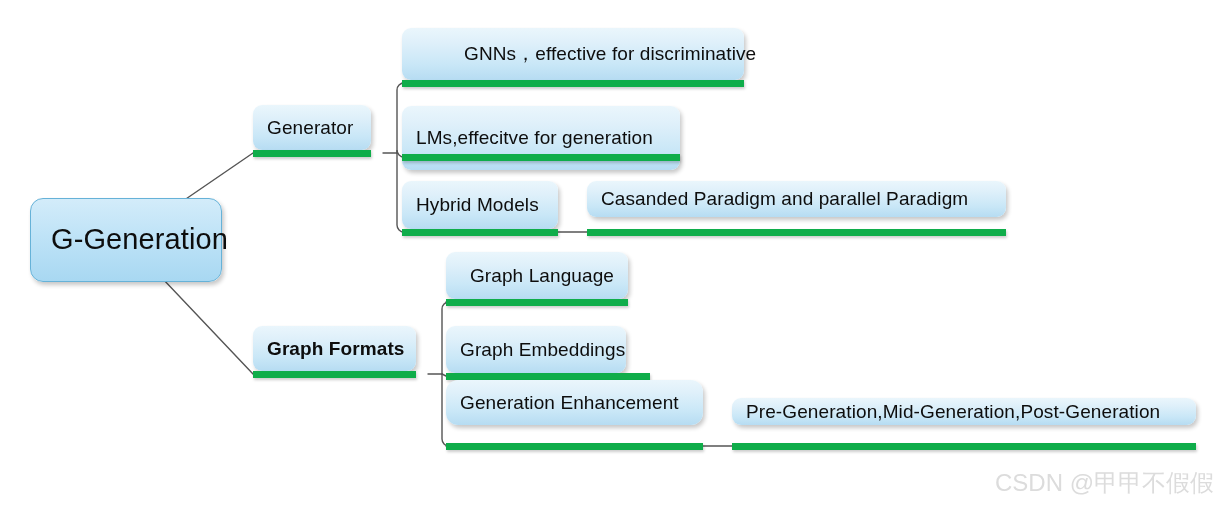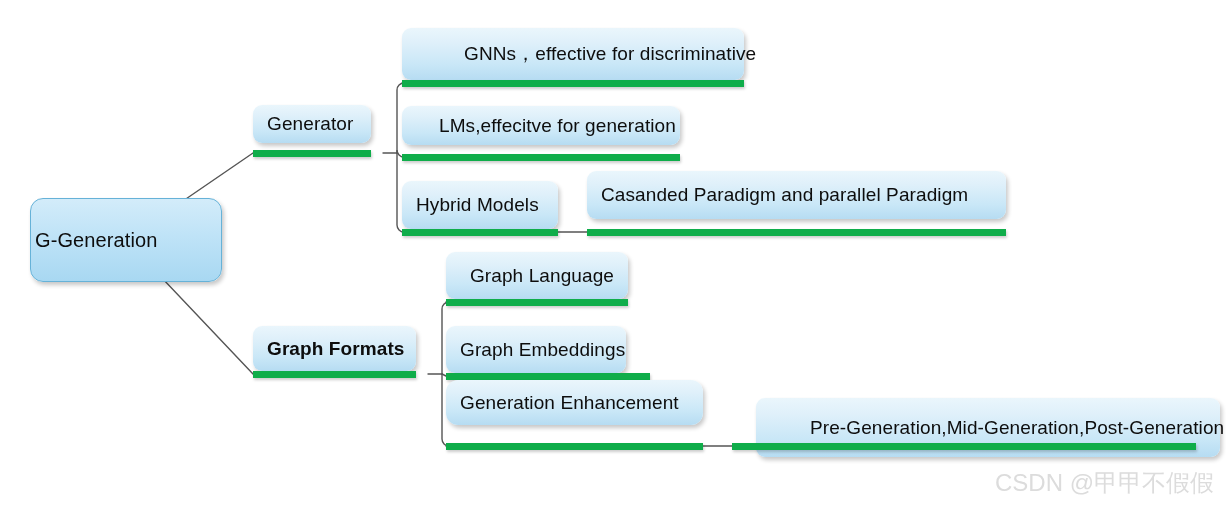--- a/index.html
+++ b/index.html
@@ -47,22 +47,23 @@
     white-space: nowrap;
   }
 
   
   .node.root {
     border: 1.5px solid #66b2d8;
     border-radius: 13px;
     background: linear-gradient(to bottom, #d3ecfa 0%, #bfe3f7 45%, #a8d8f2 100%);
   }
   .node.root .label {
-    font-size: 20px;
-    padding: 0 4px;
+    font-size: 29px;
+    padding: 0 20px;
+    text-align: right;
   }
 
   
   .bar {
     position: absolute;
     height: 7px;
     background: #0fad4a;
     box-shadow: 1px 2px 3px rgba(0, 0, 0, 0.20);
   }
 
@@ -94,57 +95,57 @@
       <path d="M 442 374 L 442 309 A 7 7 0 0 1 449 302 L 446 302" fill="none" stroke="#555555" stroke-width="1.4" stroke-linecap="round"></path>
       <path d="M 442 374 L 446 376" fill="none" stroke="#555555" stroke-width="1.4" stroke-linecap="round"></path>
       <path d="M 442 374 L 442 439 A 7 7 0 0 0 449 446 L 446 446" fill="none" stroke="#555555" stroke-width="1.4" stroke-linecap="round"></path>
       <path d="M 703 446 L 732 446" fill="none" stroke="#555555" stroke-width="1.4" stroke-linecap="round"></path>
     </svg>
 
   <div id="nodes">
       <div class="node root" style="left: 30px; top: 198px; width: 192px; height: 84px;">
         <span class="label">G-Generation</span>
       </div>
-      <div class="node" style="left: 253px; top: 105px; width: 118px; height: 38px;">
+      <div class="node" style="left: 253px; top: 105px; width: 118px; height: 45px;">
         <span class="label">Generator</span>
       </div>
       <div class="bar" style="left: 253px; top: 150px; width: 118px;"></div>
       <div class="node" style="left: 402px; top: 28px; width: 342px; height: 52px; padding-left: 48px;">
         <span class="label">GNNs，effective for  discriminative</span>
       </div>
       <div class="bar" style="left: 402px; top: 80px; width: 342px;"></div>
-      <div class="node" style="left: 402px; top: 106px; width: 278px; height: 39px; padding-left: 23px;">
+      <div class="node" style="left: 402px; top: 106px; width: 278px; height: 64px;">
         <span class="label">LMs,effecitve for generation</span>
       </div>
       <div class="bar" style="left: 402px; top: 154px; width: 278px;"></div>
       <div class="node" style="left: 402px; top: 181px; width: 156px; height: 48px;">
         <span class="label">Hybrid Models</span>
       </div>
       <div class="bar" style="left: 402px; top: 229px; width: 156px;"></div>
-      <div class="node" style="left: 587px; top: 171px; width: 419px; height: 48px;">
+      <div class="node" style="left: 587px; top: 181px; width: 419px; height: 36px;">
         <span class="label">Casanded Paradigm and parallel Paradigm</span>
       </div>
       <div class="bar" style="left: 587px; top: 229px; width: 419px;"></div>
       <div class="node" style="left: 253px; top: 326px; width: 163px; height: 45px; font-weight: bold;">
         <span class="label">Graph Formats</span>
       </div>
       <div class="bar" style="left: 253px; top: 371px; width: 163px;"></div>
       <div class="node" style="left: 446px; top: 252px; width: 182px; height: 47px; text-align: right;">
         <span class="label">Graph Language</span>
       </div>
       <div class="bar" style="left: 446px; top: 299px; width: 182px;"></div>
       <div class="node" style="left: 446px; top: 326px; width: 180px; height: 47px;">
         <span class="label">Graph Embeddings</span>
       </div>
       <div class="bar" style="left: 446px; top: 373px; width: 204px;"></div>
       <div class="node" style="left: 446px; top: 380px; width: 257px; height: 45px; border-radius: 12px;">
         <span class="label">Generation Enhancement</span>
       </div>
       <div class="bar" style="left: 446px; top: 443px; width: 257px;"></div>
-      <div class="node" style="left: 756px; top: 398px; width: 464px; height: 59px; padding-left: 40px;">
+      <div class="node" style="left: 732px; top: 398px; width: 464px; height: 27px;">
         <span class="label">Pre-Generation,Mid-Generation,Post-Generation</span>
       </div>
       <div class="bar" style="left: 732px; top: 443px; width: 464px;"></div>
     </div>
 
   <div id="watermark">CSDN @甲甲不假假</div>
 
 </div>
 
 </body></html>

